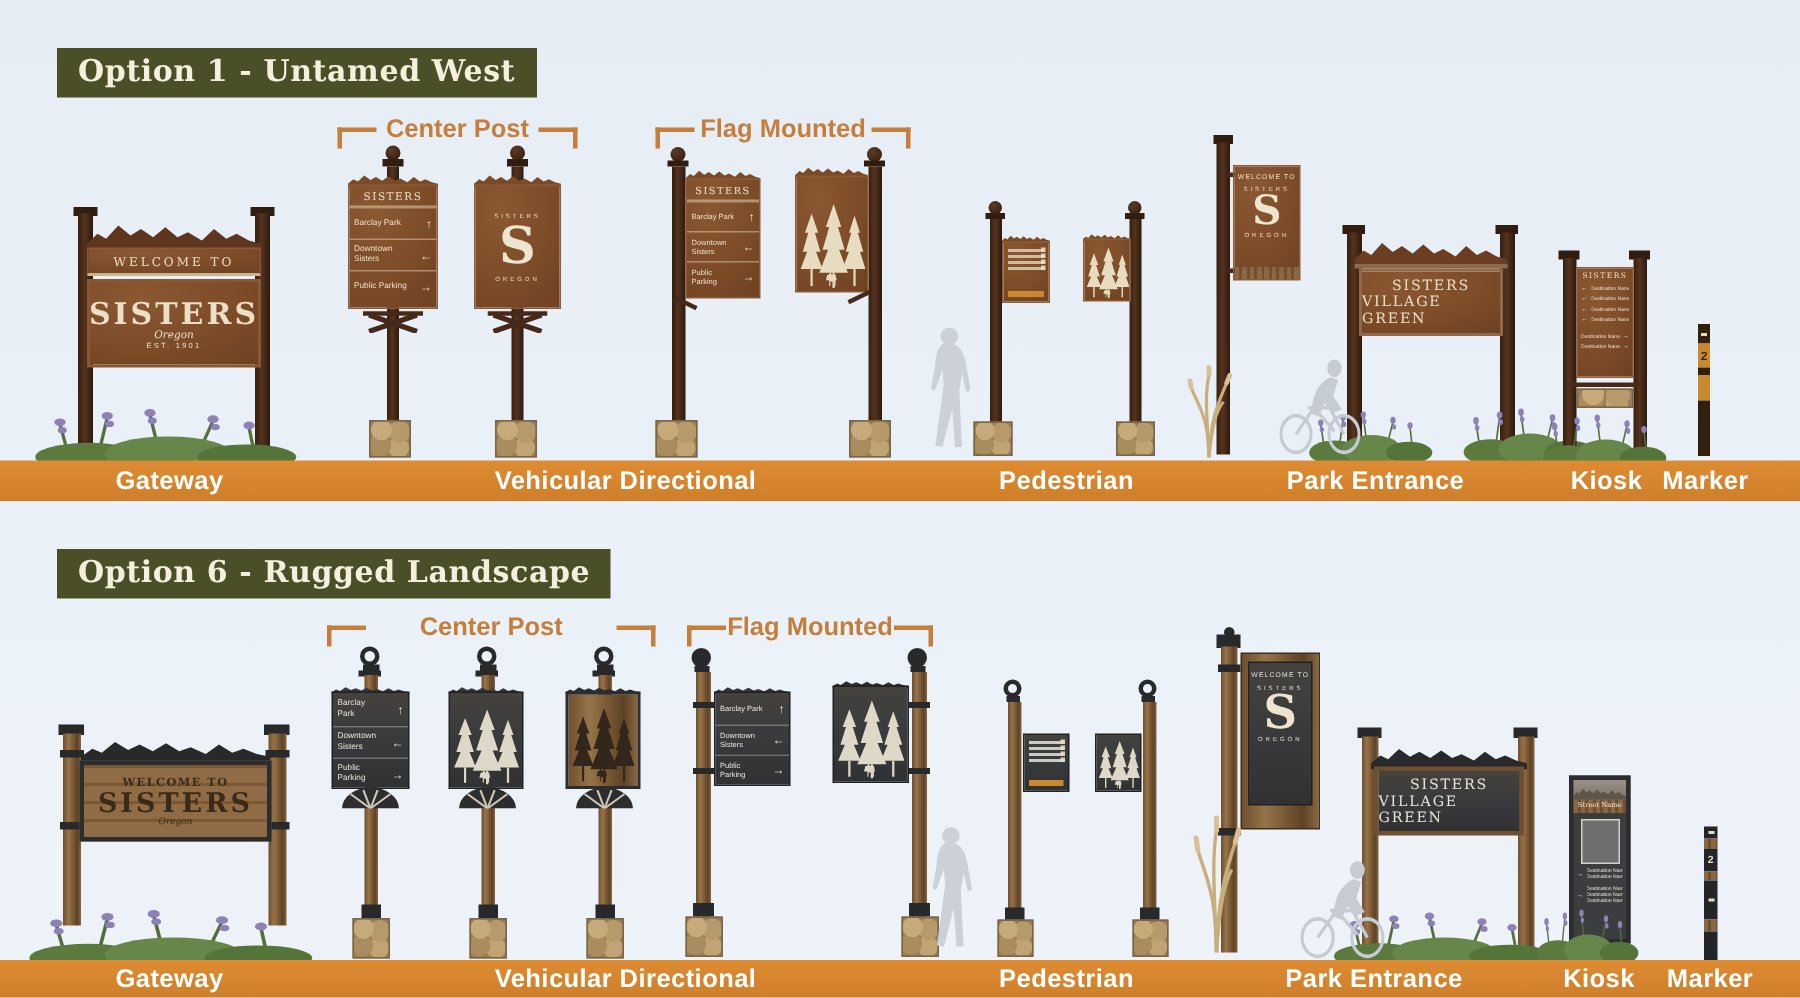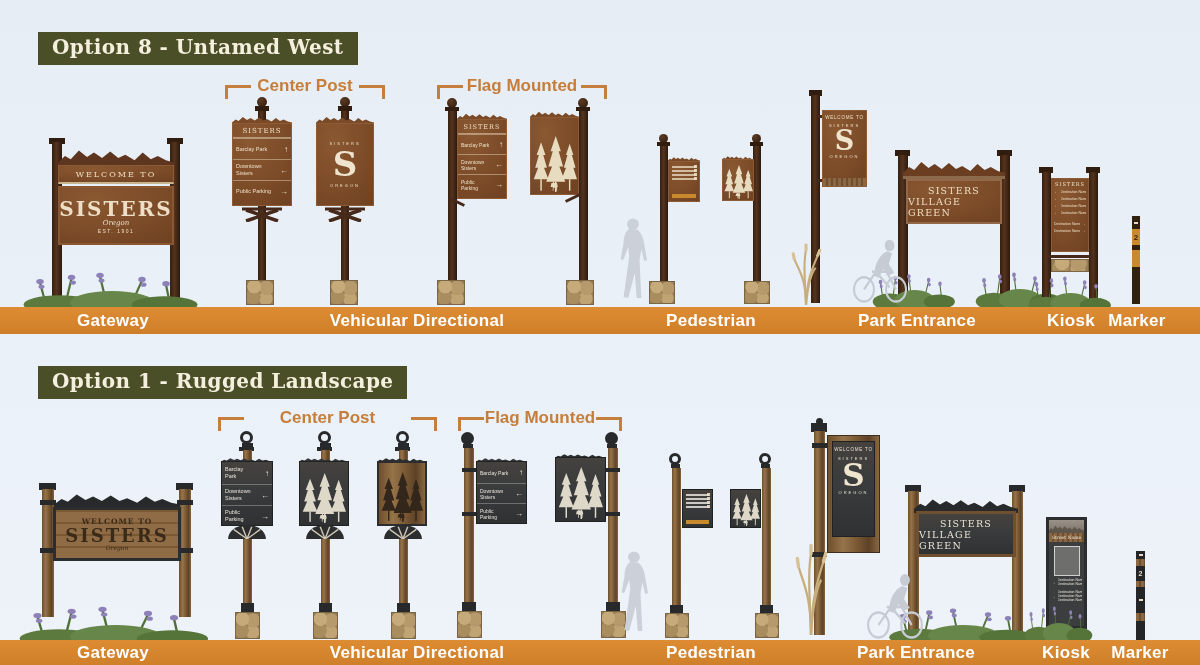--- a/index.html
+++ b/index.html
@@ -129,21 +129,21 @@
           <path d="M15,65 L30,47 L47,63 M30,47 L43,47 L55,65 M25,47 l14,0"></path>
         </g>
         <g fill="currentColor">
           <circle cx="47" cy="20" r="6"></circle>
           <path d="M44,26 c-8,3 -13,9 -15,17 l-2,8 7,2 5,-9 6,7 8,-3 -7,-9 4,-11 z"></path>
         </g>
       </g>
   </defs>
 </svg>
 
-<div class="opt-title" style="left:38px;top:32px"><span>Option 8 - Untamed West</span></div>
+<div class="opt-title" style="left:38px;top:32px"><span>Option 1 - Untamed West</span></div>
 
 <div class="bracket" style="left:225px;top:76px;width:160px">
   <div class="cl"></div>
   <div class="cr"></div>
   <div class="bl">Center Post</div>
 </div>
 <div class="bracket" style="left:437px;top:76px;width:170px">
   <div class="cl"></div>
   <div class="cr"></div>
   <div class="bl">Flag Mounted</div>
@@ -376,21 +376,21 @@
 
 <div class="groundbar" style="top:307px;height:27px">
   <span class="glabel" style="left:113px">Gateway</span>
   <span class="glabel" style="left:417px">Vehicular Directional</span>
   <span class="glabel" style="left:711px">Pedestrian</span>
   <span class="glabel" style="left:917px">Park Entrance</span>
   <span class="glabel" style="left:1071px">Kiosk</span>
   <span class="glabel" style="left:1137px">Marker</span>
 </div>
 
-<div class="opt-title" style="left:38px;top:366px"><span>Option 1 - Rugged Landscape</span></div>
+<div class="opt-title" style="left:38px;top:366px"><span>Option 6 - Rugged Landscape</span></div>
 
 <div class="bracket" style="left:218px;top:408px;width:219px">
   <div class="cl"></div>
   <div class="cr"></div>
   <div class="bl">Center Post</div>
 </div>
 <div class="bracket" style="left:458px;top:408px;width:164px">
   <div class="cl"></div>
   <div class="cr"></div>
   <div class="bl">Flag Mounted</div>

